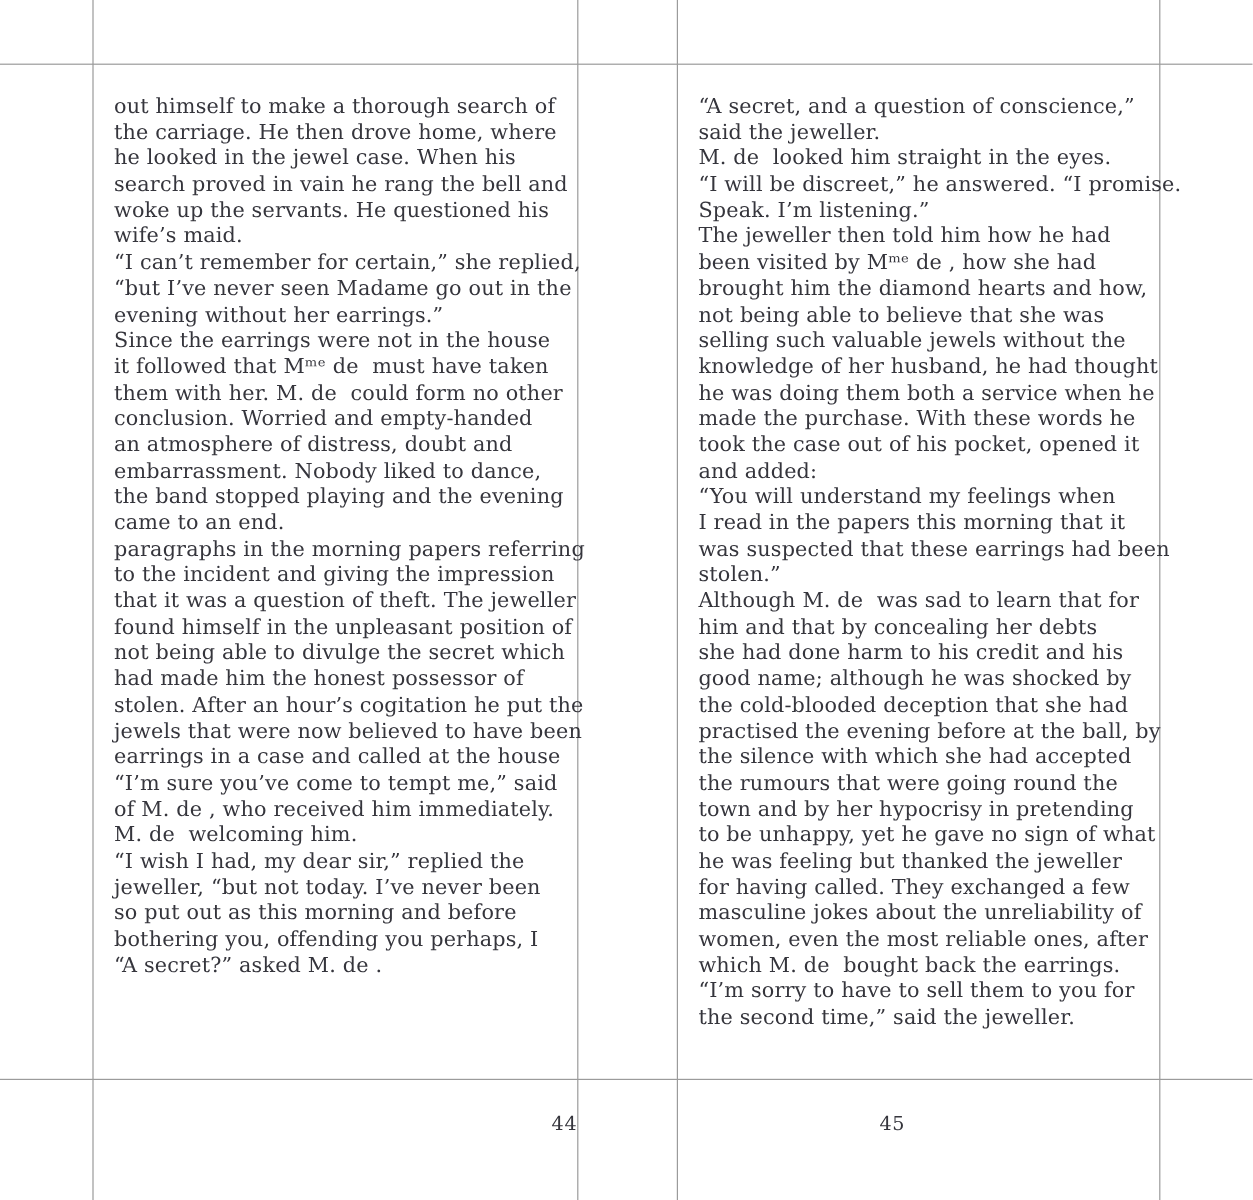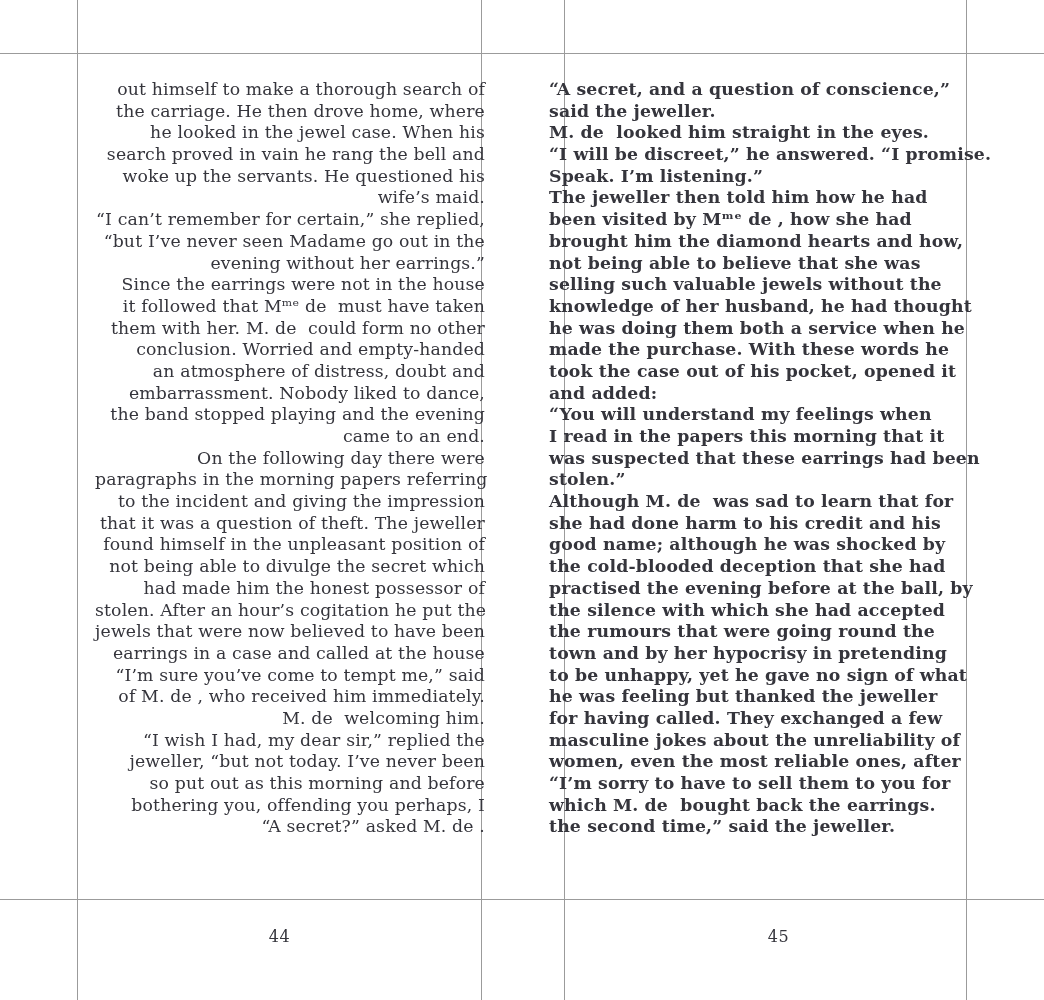--- a/index.html
+++ b/index.html
@@ -33,32 +33,32 @@
     width: 390px;
     color: var(--ink, #35353c);
     font-size: 17.3px;
     line-height: 21.7px;
     letter-spacing: 0.15px;
   }
   .text-col .text-line {
     white-space: pre;
     height: 21.7px;
   }
-  .col-left  { left: 95px; text-align: right; }
-  .col-right { left: 549px; font-weight: bold; }
+  .col-left  { left: 95px; }
+  .col-right { left: 582px; }
   .page-number {
     position: absolute;
     top: 927px;
     color: var(--ink, #35353c);
     font-size: 16px;
     text-align: center;
     letter-spacing: 0.5px;
   }
-  .num-left  { left: 78px;  width: 403px; }
-  .num-right { left: 578px; width: 401px; }
+  .num-left  { left: 78px;  width: 403px; text-align: right; }
+  .num-right { left: 543px; width: 401px; }
 </style>
 </head>
 <body>
 
 <div class="sheet">
 
   <div class="rule v v1"></div>
   <div class="rule v v2"></div>
   <div class="rule v v3"></div>
   <div class="rule v v4"></div>
@@ -76,21 +76,20 @@
       <div class="text-line">“but I’ve never seen Madame go out in the</div>
       <div class="text-line">evening without her earrings.”</div>
       <div class="text-line">Since the earrings were not in the house</div>
       <div class="text-line">it followed that Mᵐᵉ de  must have taken</div>
       <div class="text-line">them with her. M. de  could form no other</div>
       <div class="text-line">conclusion. Worried and empty-handed</div>
       <div class="text-line">an atmosphere of distress, doubt and</div>
       <div class="text-line">embarrassment. Nobody liked to dance,</div>
       <div class="text-line">the band stopped playing and the evening</div>
       <div class="text-line">came to an end.</div>
-      <div class="text-line">On the following day there were</div>
       <div class="text-line">paragraphs in the morning papers referring</div>
       <div class="text-line">to the incident and giving the impression</div>
       <div class="text-line">that it was a question of theft. The jeweller</div>
       <div class="text-line">found himself in the unpleasant position of</div>
       <div class="text-line">not being able to divulge the secret which</div>
       <div class="text-line">had made him the honest possessor of</div>
       <div class="text-line">stolen. After an hour’s cogitation he put the</div>
       <div class="text-line">jewels that were now believed to have been</div>
       <div class="text-line">earrings in a case and called at the house</div>
       <div class="text-line">“I’m sure you’ve come to tempt me,” said</div>
@@ -117,34 +116,35 @@
       <div class="text-line">knowledge of her husband, he had thought</div>
       <div class="text-line">he was doing them both a service when he</div>
       <div class="text-line">made the purchase. With these words he</div>
       <div class="text-line">took the case out of his pocket, opened it</div>
       <div class="text-line">and added:</div>
       <div class="text-line">“You will understand my feelings when</div>
       <div class="text-line">I read in the papers this morning that it</div>
       <div class="text-line">was suspected that these earrings had been</div>
       <div class="text-line">stolen.”</div>
       <div class="text-line">Although M. de  was sad to learn that for</div>
+      <div class="text-line">him and that by concealing her debts</div>
       <div class="text-line">she had done harm to his credit and his</div>
       <div class="text-line">good name; although he was shocked by</div>
       <div class="text-line">the cold-blooded deception that she had</div>
       <div class="text-line">practised the evening before at the ball, by</div>
       <div class="text-line">the silence with which she had accepted</div>
       <div class="text-line">the rumours that were going round the</div>
       <div class="text-line">town and by her hypocrisy in pretending</div>
       <div class="text-line">to be unhappy, yet he gave no sign of what</div>
       <div class="text-line">he was feeling but thanked the jeweller</div>
       <div class="text-line">for having called. They exchanged a few</div>
       <div class="text-line">masculine jokes about the unreliability of</div>
       <div class="text-line">women, even the most reliable ones, after</div>
+      <div class="text-line">which M. de  bought back the earrings.</div>
       <div class="text-line">“I’m sorry to have to sell them to you for</div>
-      <div class="text-line">which M. de  bought back the earrings.</div>
       <div class="text-line">the second time,” said the jeweller.</div>
     </div>
 
   <div class="page-number num-left">44</div>
 
   <div class="page-number num-right">45</div>
 
 </div>
 
 </body></html>

